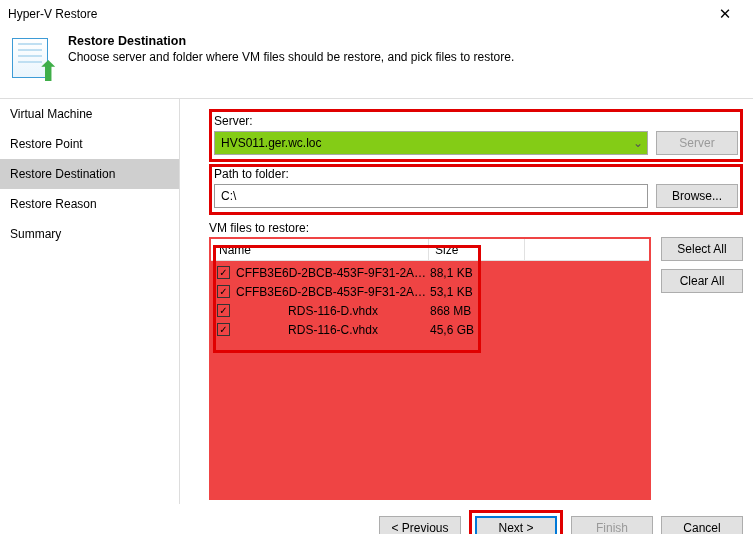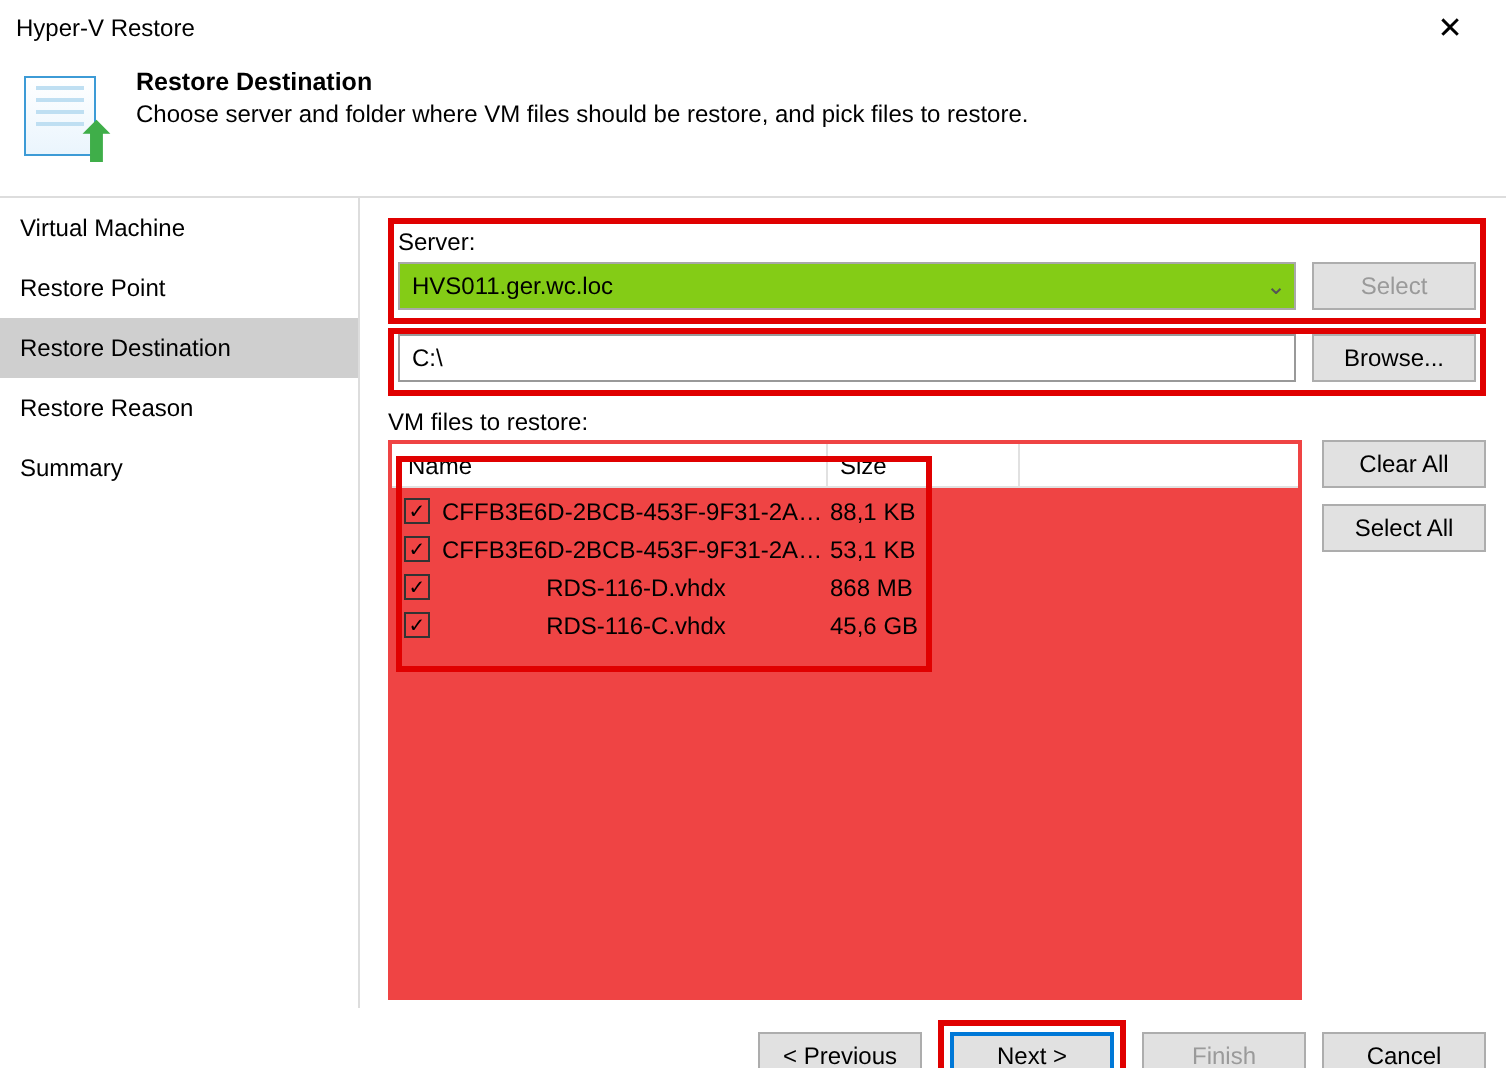--- a/index.html
+++ b/index.html
@@ -10,21 +10,21 @@
 .titlebar .close { width: 40px; height: 28px; display:flex; align-items:center; justify-content:center; font-size: 15px; font-weight: 400; }
 
 .header { display:flex; align-items:flex-start; padding: 6px 12px 14px 12px; }
 .header-icon { width: 46px; height: 46px; margin: 4px 10px 0 0; position: relative; }
 .header-icon .page { width: 36px; height: 40px; border: 1px solid #3d9bd6; background: linear-gradient(#fff,#eaf5fd); }
 .header-icon .line { height: 2px; background: #bfdff2; margin: 4px 5px 0 5px; }
 .header-icon .arrow { position:absolute; bottom:-2px; right:-2px; color:#3fae49; font-size:28px; line-height:1; }
 .header-text .h1 { font-weight:600; font-size:12.5px; margin-bottom:2px; }
 .header-text .sub { font-size:12px; color:#000; }
 
-.body { display:flex; height: 406px; border-top: 1px solid #ddd; }
+.body { display:flex; height: 406px; border-top: 1px solid #ddd; gap: 15px; }
 
 .sidebar { width: 180px; border-right: 1px solid #ddd; }
 .sidebar .item { padding: 8px 10px; cursor: default; color:#000; }
 .sidebar .item.selected { background: #cfcfcf; }
 
 .content { flex:1; padding: 10px 10px 4px 14px; display:flex; flex-direction:column; }
 
 .red-box1 { border: 3px solid #e00000; padding: 2px 2px 4px 2px; margin-bottom: 2px; }
 .red-box2 { border: 3px solid #e00000; padding: 0px 2px 4px 2px; margin-bottom: 6px; }
 
@@ -93,25 +93,26 @@
   </div>
 
   <div class="content">
     <div class="red-box1">
       <div class="row-label">Server:</div>
       <div class="row">
         <div class="combo">
           <span>HVS011.ger.wc.loc</span>
           <span class="chev">⌄</span>
         </div>
-        <div class="btn disabled">Select</div>
+        <div class="btn disabled">Server</div>
       </div>
     </div>
 
     <div class="red-box2">
+      <div class="row-label">Path to folder:</div>
       <div class="row">
         <div class="text-input">
             <span>C:\</span>
           </div>
         <div class="btn">Browse...</div>
       </div>
     </div>
 
     <div class="files-label">VM files to restore:</div>
     <div class="files-area">
@@ -139,22 +140,22 @@
           </div>
           <div class="file-row">
             <div class="cb">✓</div>
             <div class="nm">RDS-116-C.vhdx</div>
             <div class="sz">45,6 GB</div>
           </div>
         </div>
         <div class="inner-red" style="top:6px; left:2px; width:268px; height:108px;"></div>
       </div>
       <div class="side-btns">
+        <div class="btn">Select All</div>
         <div class="btn">Clear All</div>
-        <div class="btn">Select All</div>
       </div>
     </div>
   </div>
 </div>
 
 <div class="footer">
   <div class="fbtn">&lt; Previous</div>
   <div class="next-wrap">
     <div class="next-btn">Next &gt;</div>
   </div>

